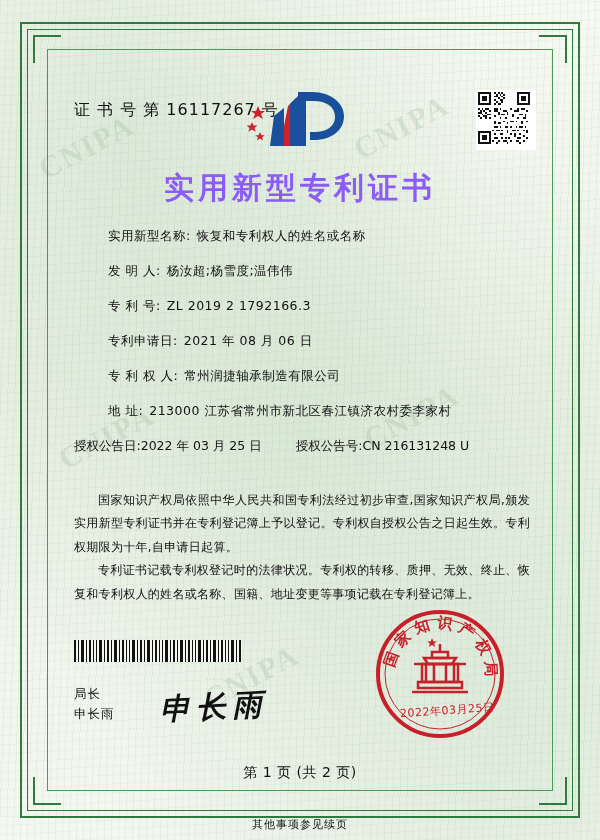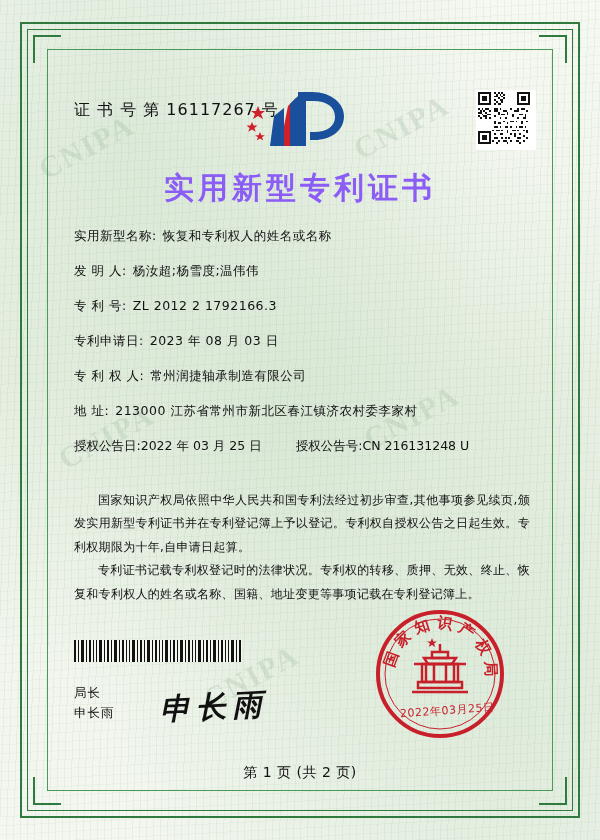--- a/index.html
+++ b/index.html
@@ -133,20 +133,21 @@
   .field {
     display: flex;
     align-items: baseline;
     margin-bottom: 18px;
     font-size: 12.5px;
     color: #111;
   }
   .field .lab {
     white-space: nowrap;
     letter-spacing: 0.5px;
+    margin-left: 34px;
   }
   .field .val {
     margin-left: 6px;
     letter-spacing: 0.5px;
   }
   .field-inline {
     display: flex;
     align-items: baseline;
     margin-bottom: 34px;
     font-size: 12.5px;
@@ -184,21 +185,20 @@
 
   
   .sig-block {
     position: absolute;
     left: 14px;
     bottom: 56px;
     font-size: 12.5px;
     color: #111;
     line-height: 1.6;
     letter-spacing: 1px;
-    font-family: Liberation Mono, monospace;
   }
   .sig-hand {
     position: absolute;
     left: 100px;
     bottom: 52px;
     font-family: "DejaVu Serif", "Liberation Serif", serif;
     font-size: 30px;
     color: #111;
     font-style: italic;
     font-weight: bold;
@@ -407,25 +407,25 @@
       <div class="field">
         <span class="lab">实用新型名称:</span>
         <span class="val">恢复和专利权人的姓名或名称</span>
       </div>
       <div class="field">
         <span class="lab">发  明  人:</span>
         <span class="val">杨汝超;杨雪度;温伟伟</span>
       </div>
       <div class="field">
         <span class="lab">专  利  号:</span>
-        <span class="val">ZL 2012 2 1792166.3</span>
+        <span class="val">ZL 2019 2 1792166.3</span>
       </div>
       <div class="field">
         <span class="lab">专利申请日:</span>
-        <span class="val">2023 年 08 月 03 日</span>
+        <span class="val">2021 年 08 月 06 日</span>
       </div>
       <div class="field">
         <span class="lab">专  利 权 人:</span>
         <span class="val">常州润捷轴承制造有限公司</span>
       </div>
       <div class="field">
         <span class="lab">地      址:</span>
         <span class="val">213000 江苏省常州市新北区春江镇济农村委李家村</span>
       </div>
 
@@ -433,21 +433,21 @@
         <span class="grp">
           <span class="lab">授权公告日:</span>
           <span class="val">2022 年 03 月 25 日</span>
         </span>
         <span class="grp2">
           <span class="lab">授权公告号:</span>
           <span class="val">CN 216131248 U</span>
         </span>
       </div>
 
-      <div class="para">国家知识产权局依照中华人民共和国专利法经过初步审查,其他事项参见续页,颁发实用新型专利证书并在专利登记簿上予以登记。专利权自授权公告之日起生效。专利权期限为十年,自申请日起算。</div>
+      <div class="para">国家知识产权局依照中华人民共和国专利法经过初步审查,国家知识产权局,颁发实用新型专利证书并在专利登记簿上予以登记。专利权自授权公告之日起生效。专利权期限为十年,自申请日起算。</div>
       <div class="para2">专利证书记载专利权登记时的法律状况。专利权的转移、质押、无效、终止、恢复和专利权人的姓名或名称、国籍、地址变更等事项记载在专利登记簿上。</div>
     </div>
 
     <div class="barcode">
       <svg viewBox="0 0 168 22" width="168" height="22" shape-rendering="crispEdges">
         <rect width="168" height="22" fill="#f3f6ef"></rect>
         <g fill="#111">
           <rect x="0" y="0" width="2" height="22"></rect>
             <rect x="4" y="0" width="1" height="22"></rect>
           <rect x="7" y="0" width="3" height="22"></rect>
@@ -525,13 +525,14 @@
         <g fill="#c8202a">
           <polygon points="58,30 59.3,33.4 63,33.4 60.1,35.6 61.2,39 58,36.9 54.8,39 55.9,35.6 53,33.4 56.7,33.4"></polygon>
         </g>
       </svg>
     </div>
     <div class="seal-date">2022年03月25日</div>
 
     <div class="page-no">第 1 页 (共 2 页)</div>
   </div>
 
+  <div class="footer-note">其他事项参见续页</div>
 </div>
 
 </body></html>

